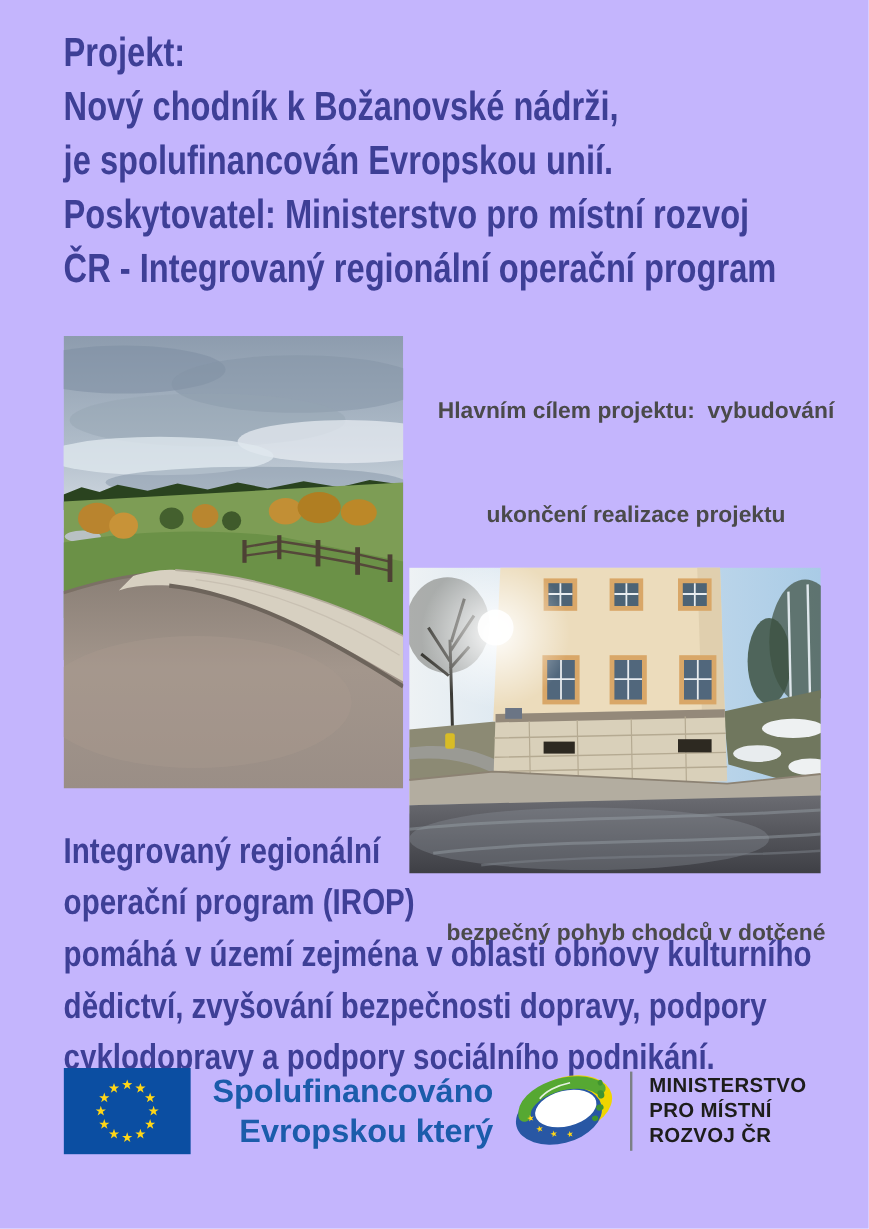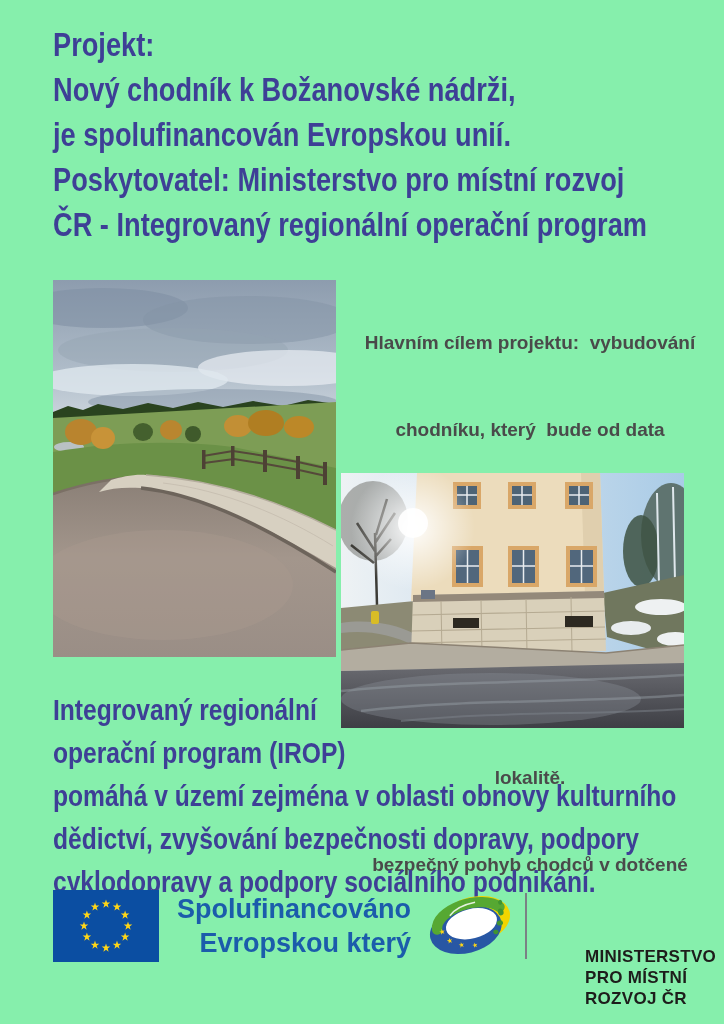--- a/index.html
+++ b/index.html
@@ -1,17 +1,17 @@
 <!DOCTYPE html>
 <html><head>
 <meta charset="utf-8">
 <style>
   html,body { margin:0; padding:0; background:#ffffff; }
   .poster {
-    position:relative; width:724px; height:1024px; background:#86efac;
+    position:relative; width:724px; height:1024px; background:#c4b5fd;
     font-family:"Liberation Sans", sans-serif; overflow:hidden;
   }
   
   .heading {
     position:absolute; left:53px; top:22px;
     color:#3e3f96; font-weight:700; font-size:34px; line-height:45px;
     transform:scaleX(0.80); transform-origin:left top; white-space:nowrap;
   }
   
   .goal {
@@ -32,22 +32,22 @@
   }
   
   .eu-flag { position:absolute; left:53px; top:890px; width:106px; height:72px; }
   .eu-label {
     position:absolute; left:177px; top:892px;
     color:#1b5cab; font-weight:700; font-size:27px; line-height:34px;text-align:right;
   }
   .ministry-emblem { position:absolute; left:426px; top:892px; width:88px; height:66px; }
   .ministry-divider { position:absolute; left:525px; top:893px; width:2px; height:66px; background:#7b8085; }
   .ministry-label {
-    position:absolute; left:541px; top:946px;
-    color:#1d1d1b; font-weight:700; font-size:17px; line-height:21px; letter-spacing:0.3px;margin-left:44px;
+    position:absolute; left:541px; top:894px;
+    color:#1d1d1b; font-weight:700; font-size:17px; line-height:21px; letter-spacing:0.3px;
   }
   .hidden-defs { position:absolute; width:0; height:0; }
 </style>
 </head>
 <body>
 
 <svg class="hidden-defs" aria-hidden="true">
   <defs>
     <path id="star" d="M0,-4.5 L1.03,-1.42 L4.28,-1.39 L1.66,0.54 L2.64,3.64 L0,1.75 L-2.64,3.64 L-1.66,0.54 L-4.28,-1.39 L-1.03,-1.42 Z"></path>
   </defs>
@@ -58,21 +58,20 @@
   <div class="heading">
     <div>Projekt:</div>
     <div>Nový chodník k Božanovské nádrži,</div>
     <div>je spolufinancován Evropskou unií.</div>
     <div>Poskytovatel: Ministerstvo pro místní rozvoj</div>
     <div>ČR - Integrovaný regionální operační program</div>
   </div>
 
   <div class="goal">
     <div>Hlavním cílem projektu:  vybudování</div>
-    <div>chodníku, který  bude od data</div>
     <div>ukončení realizace projektu</div>
     <div>kontinuálně v provozu jako</div>
     <div>komunikace pro pěší a umožní</div>
     <div>lokalitě.</div>
     <div>bezpečný pohyb chodců v dotčené</div>
   </div>
 
   <figure class="photo photo-left">
     <svg viewBox="0 0 283 377" width="283" height="377">
       <defs>

